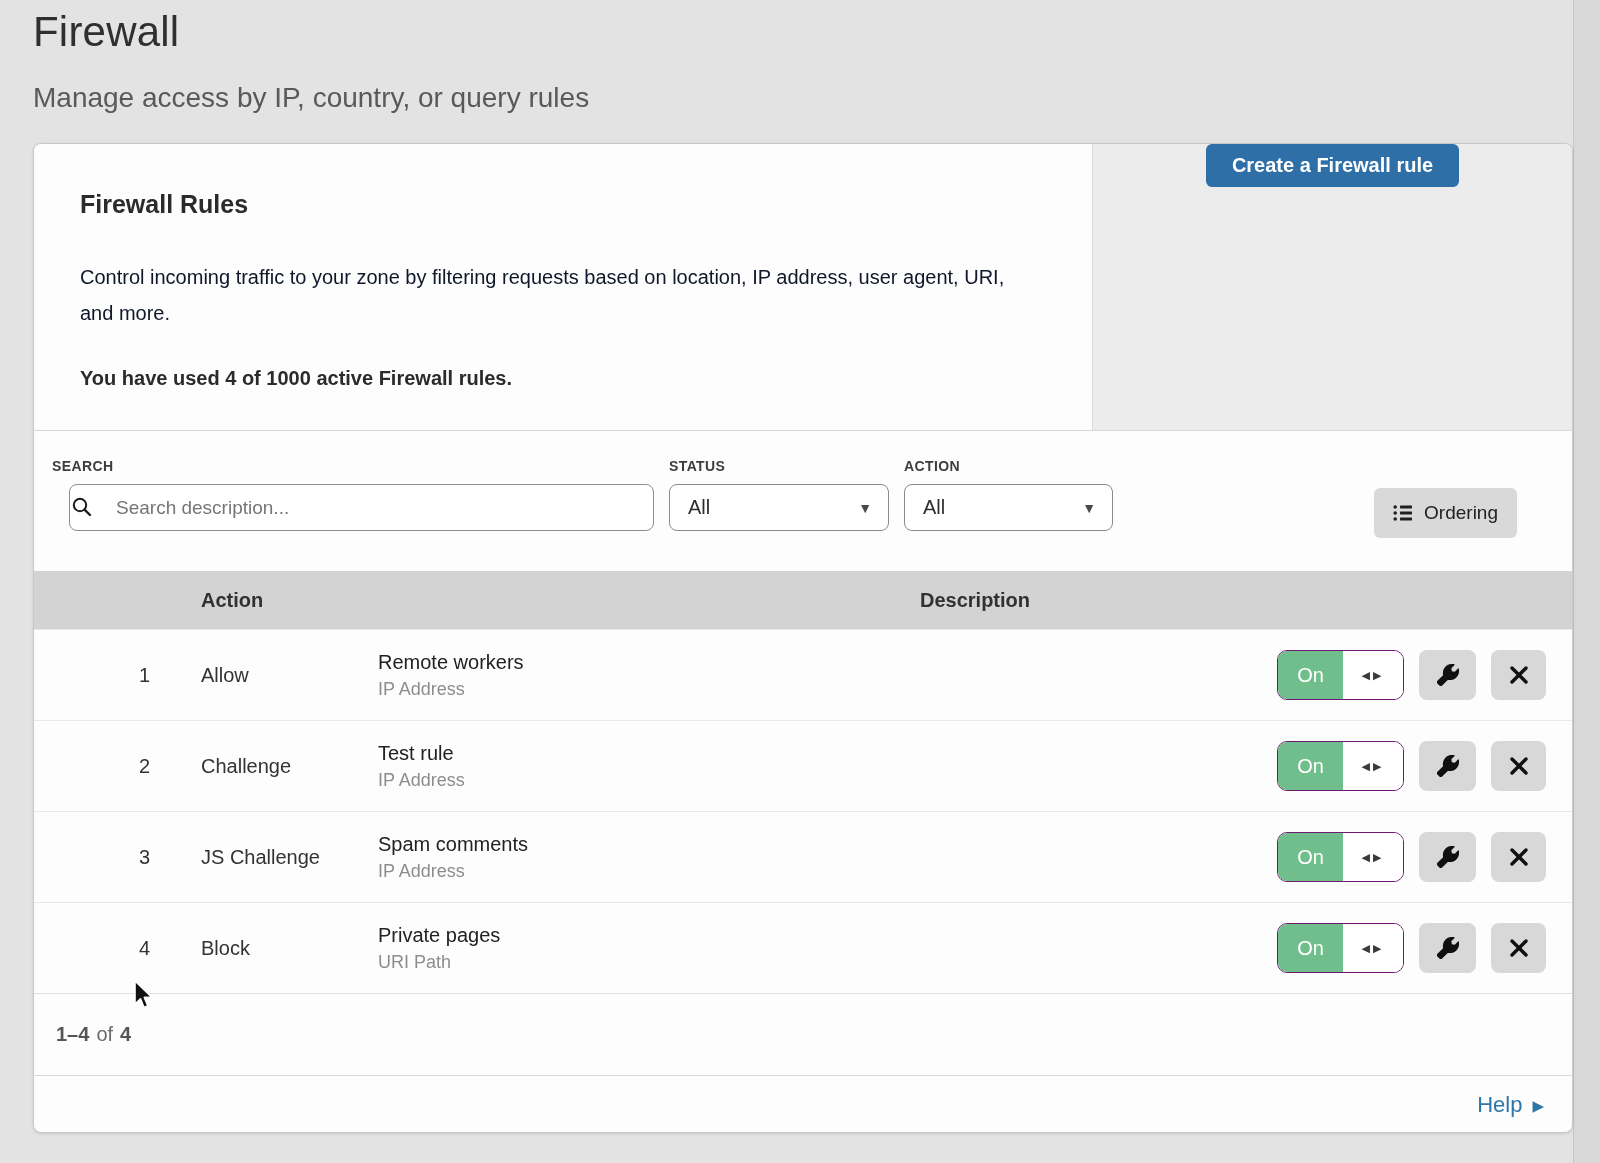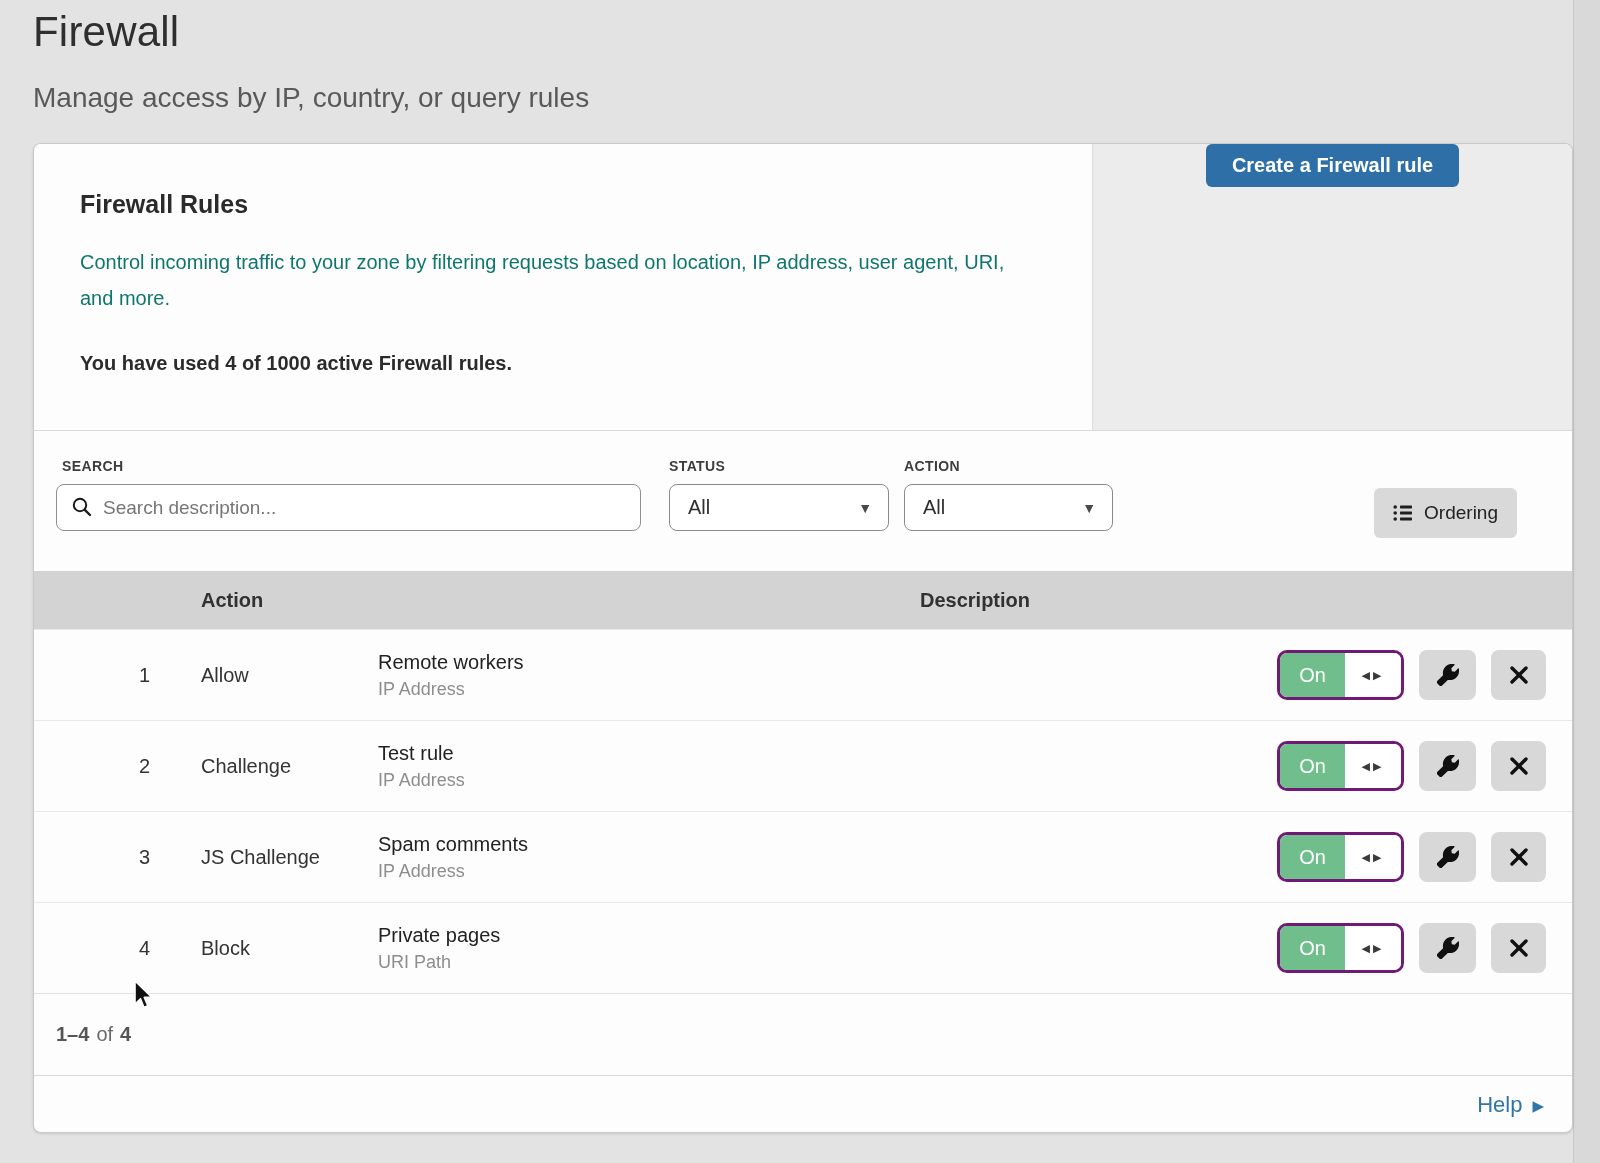--- a/index.html
+++ b/index.html
@@ -23,47 +23,47 @@
   
   .card {
     position:absolute; left:33px; top:143px; width:1540px; height:990px;
     background:#fdfdfd; border:1px solid #c9c9c9; border-radius:8px;
     box-shadow:0 1px 3px rgba(0,0,0,0.12);
     overflow:hidden;
   }
   .card-header { display:flex; height:287px; border-bottom:1px solid #d9d9d9; }
   .header-left { width:1058px; padding:46px 60px 0 46px; background:#fdfdfd; }
   .panel-title { font-size:25px; font-weight:600; color:#2b2b2b; }
-  .panel-desc { margin-top:25px; font-size:20px; line-height:36px; color:#0f766e; max-width:950px; }
+  .panel-desc { margin-top:40px; font-size:20px; line-height:36px; color:#0f172a; max-width:950px; }
   .panel-usage { margin-top:36px; font-size:20px; font-weight:700; color:#2b2b2b; }
   .header-right {
     flex:1; background:#ececec; border-left:1px solid #dcdcdc;
     display:flex; justify-content:center;
   }
   .create-btn {
     background:#2d6fa6; color:#fff; border:none; border-radius:6px;
     font-family:inherit; font-size:20px; font-weight:600;
     padding:0 26px; height:43px; cursor:pointer;
   }
 
   
   .filters { position:relative; height:140px; background:#fdfdfd; }
   .filter-label {
     position:absolute; top:27px; font-size:14px; font-weight:700;
     color:#3d3d3d; letter-spacing:0.4px;
   }
-  .search-label { left:28px; }
+  .search-label { left:18px; }
   .status-label { left:635px; }
   .action-label { left:870px; }
   .search-wrap { position:absolute; left:22px; top:53px; width:585px; height:47px; }
   .search-wrap svg { position:absolute; left:15px; top:12px; }
   .search-input {
     width:100%; height:100%; border:1px solid #8f8f8f; border-radius:8px;
     background:#fff; font-family:inherit; font-size:19px; color:#333;
-    padding:0 14px 0 46px; outline:none;
+    padding:0 14px 0 46px; outline:none;margin-left:13px;
   }
   .search-input::placeholder { color:#767676; }
   .dropdown {
     position:absolute; top:53px; height:47px; background:#fff;
     border:1px solid #8a8a8a; border-radius:8px;
     display:flex; align-items:center; padding:0 16px 0 18px;
     font-size:20px; color:#2e2e2e; cursor:pointer;
   }
   .dropdown-status { left:635px; width:220px; }
   .dropdown-action { left:870px; width:209px; }
@@ -88,21 +88,21 @@
     border-top:1px solid #e8e8e8;
   }
   .rule-row:first-of-type { border-top:none; }
   .c-num { width:167px; padding-left:105px; font-size:20px; color:#333; }
   .c-action { width:177px; font-size:20px; color:#333; }
   .c-desc { flex:1; display:flex; flex-direction:column; gap:5px; }
   .desc-title { font-size:20px; color:#222; }
   .desc-match { font-size:18px; color:#8d8d8d; }
   .c-controls { display:flex; align-items:center; gap:15px; padding-right:26px; }
   .toggle {
-    display:flex; width:127px; height:50px; border:3px solid #701a75;
+    display:flex; width:127px; height:50px; border:1px solid #701a75;
     border-radius:10px; overflow:hidden; background:#fff;
   }
   .toggle-on {
     width:65px; background:#6fbe8c; color:#fff; font-size:20px;
     display:flex; align-items:center; justify-content:center;
     border:none; font-family:inherit; cursor:pointer;
   }
   .toggle-handle {
     flex:1; background:#fff; border:none; cursor:pointer;
     display:flex; align-items:center; justify-content:center;

